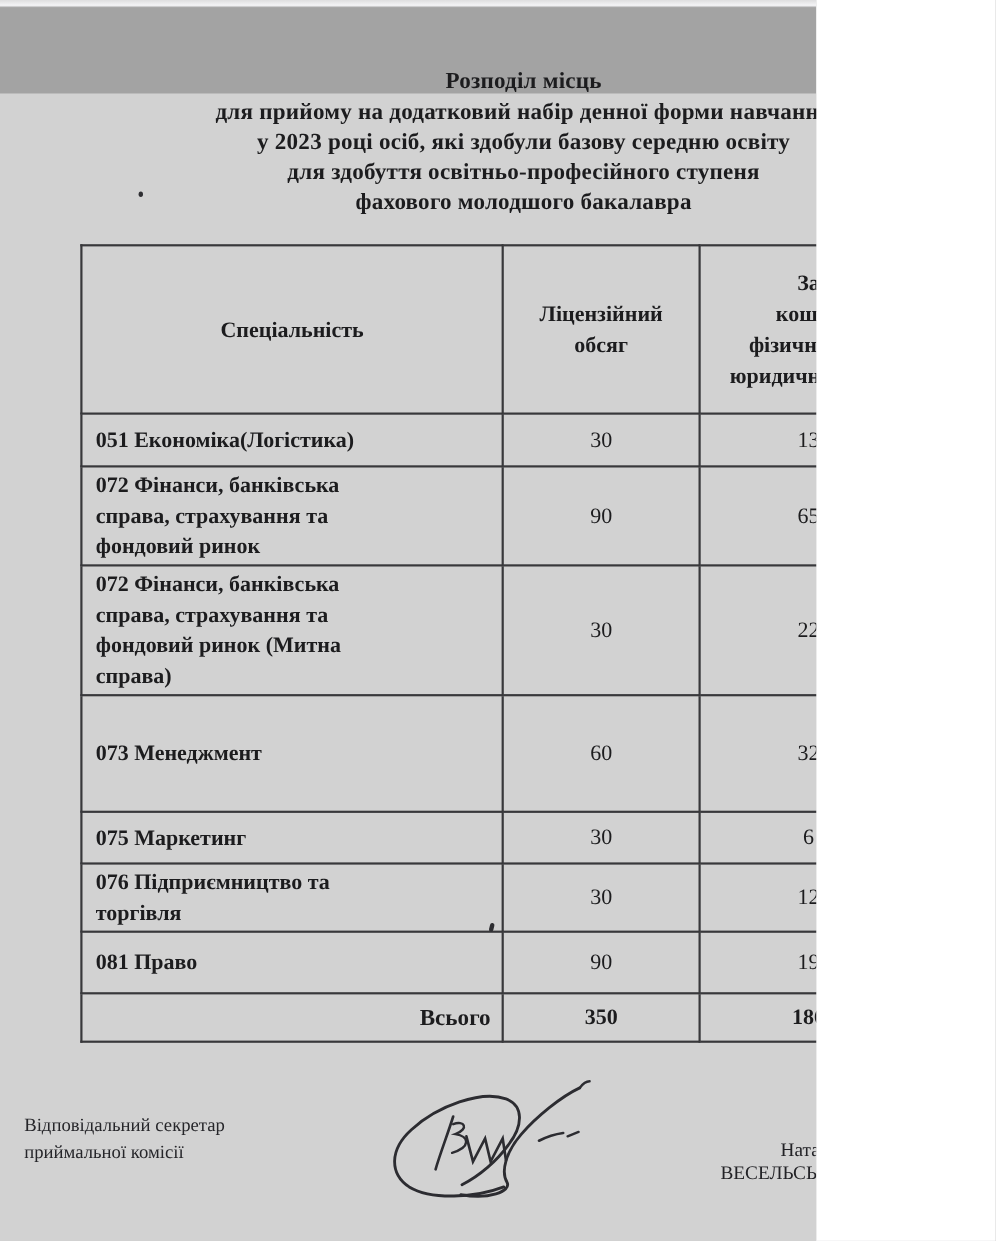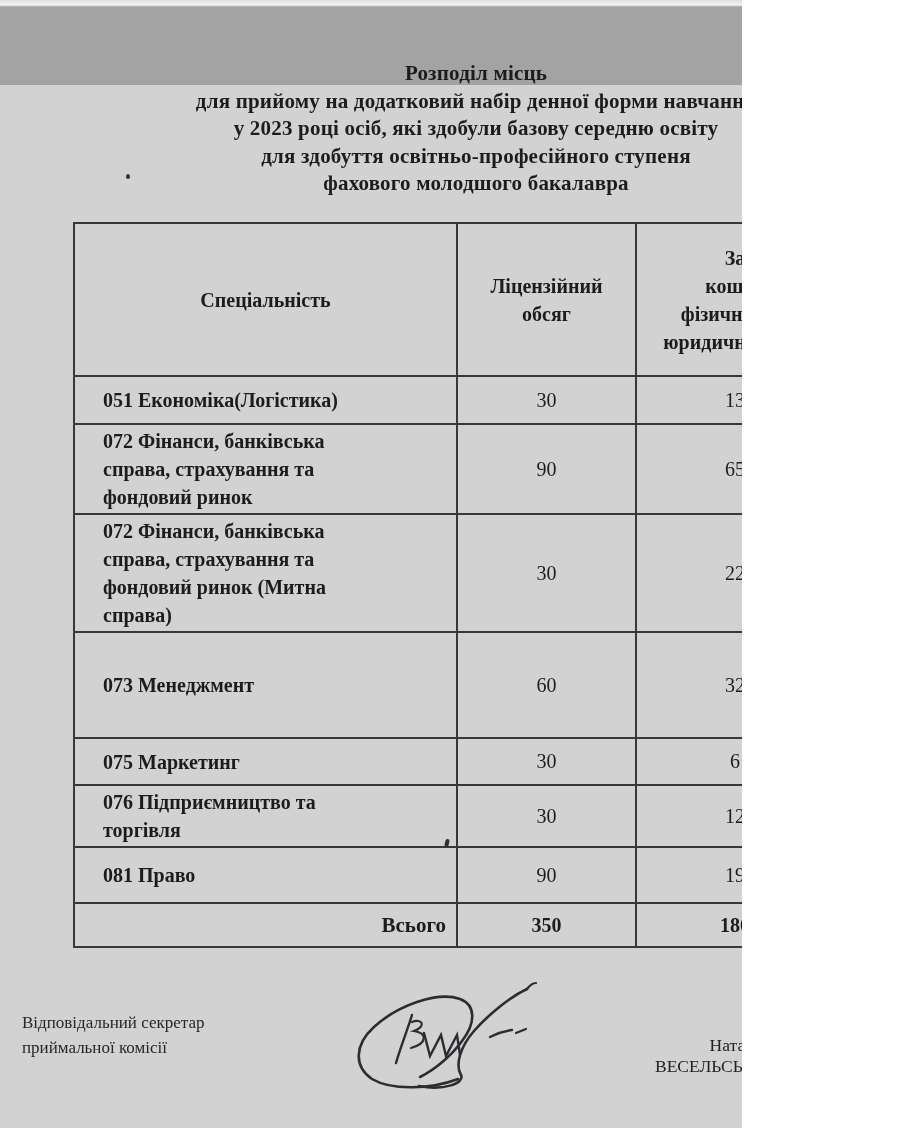--- a/index.html
+++ b/index.html
@@ -70,21 +70,21 @@
     line-height: 28px;
     text-align: center;
     vertical-align: middle;
     white-space: pre-line;
     margin-left: 32px;
   }
   td.spec {
     font-weight: bold;
     font-size: 20px;
     line-height: 28px;
-    padding: 2px 8px 2px 28px;
+    padding: 2px 8px 2px 12px;
     text-align: left;
     vertical-align: middle;
     white-space: pre-line;
   }
   td.num {
     font-size: 20px;
     text-align: center;
     vertical-align: middle;
     font-weight: normal;
   }

